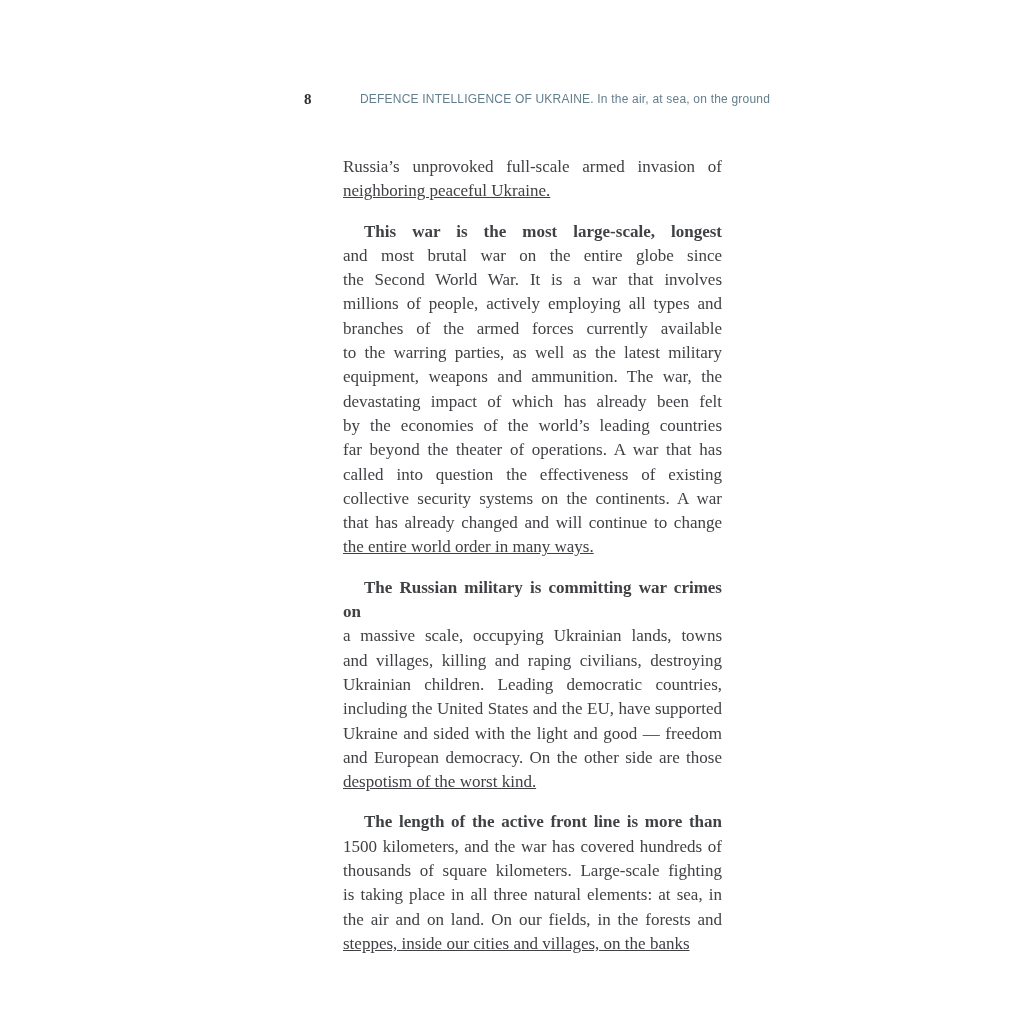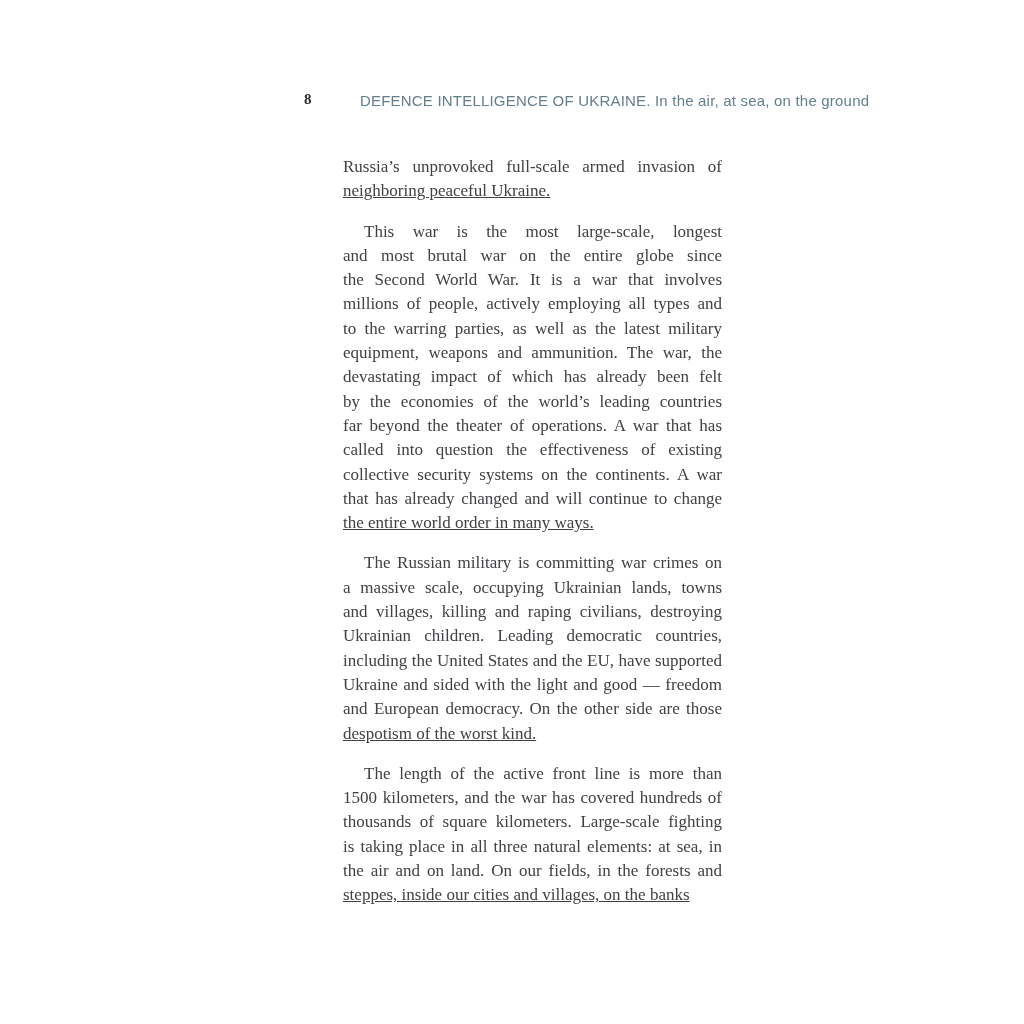--- a/index.html
+++ b/index.html
@@ -29,21 +29,21 @@
     font-family: "Liberation Serif", serif;
     font-size: 15px;
     font-weight: 700;
     color: var(--pagenum-color, #2f2f2f);
   }
   .head-title {
     position: absolute;
     left: 360px;
     top: 1px;
     font-family: "Liberation Sans", sans-serif;
-    font-size: 15px;
+    font-size: 12px;
     font-weight: 400;
     letter-spacing: 0.2px;
     color: var(--header-color, #637e8c);
     white-space: nowrap;
   }
   .body-text {
     position: absolute;
     left: 327px;
     top: 139px;
     width: 411px;
@@ -61,40 +61,42 @@
     text-align-last: justify;
     white-space: normal;
   }
   .line.last {
     text-align: left;
     text-align-last: left;
     text-decoration: underline;
   }
   .line.indent {
     text-indent: 21px;
+    font-weight: bold;
   }
 </style>
 </head>
 <body>
 
 <div class="page">
   <header class="running-head">
     <span class="pagenum">8</span>
     <span class="head-title">DEFENCE INTELLIGENCE OF UKRAINE. In the air, at sea, on the ground</span>
   </header>
   <main class="body-text" id="body-text">
       <div class="paragraph">
         <div class="line">Russia’s unprovoked full-scale armed invasion of</div>
         <div class="line last">neighboring peaceful Ukraine.</div>
       </div>
       <div class="paragraph">
         <div class="line indent">This war is the most large-scale, longest</div>
         <div class="line">and most brutal war on the entire globe since</div>
         <div class="line">the Second World War. It is a war that involves</div>
         <div class="line">millions of people, actively employing all types and</div>
+        <div class="line">branches of the armed forces currently available</div>
         <div class="line">to the warring parties, as well as the latest military</div>
         <div class="line">equipment, weapons and ammunition. The war, the</div>
         <div class="line">devastating impact of which has already been felt</div>
         <div class="line">by the economies of the world’s leading countries</div>
         <div class="line">far beyond the theater of operations. A war that has</div>
         <div class="line">called into question the effectiveness of existing</div>
         <div class="line">collective security systems on the continents. A war</div>
         <div class="line">that has already changed and will continue to change</div>
         <div class="line last">the entire world order in many ways.</div>
       </div>

